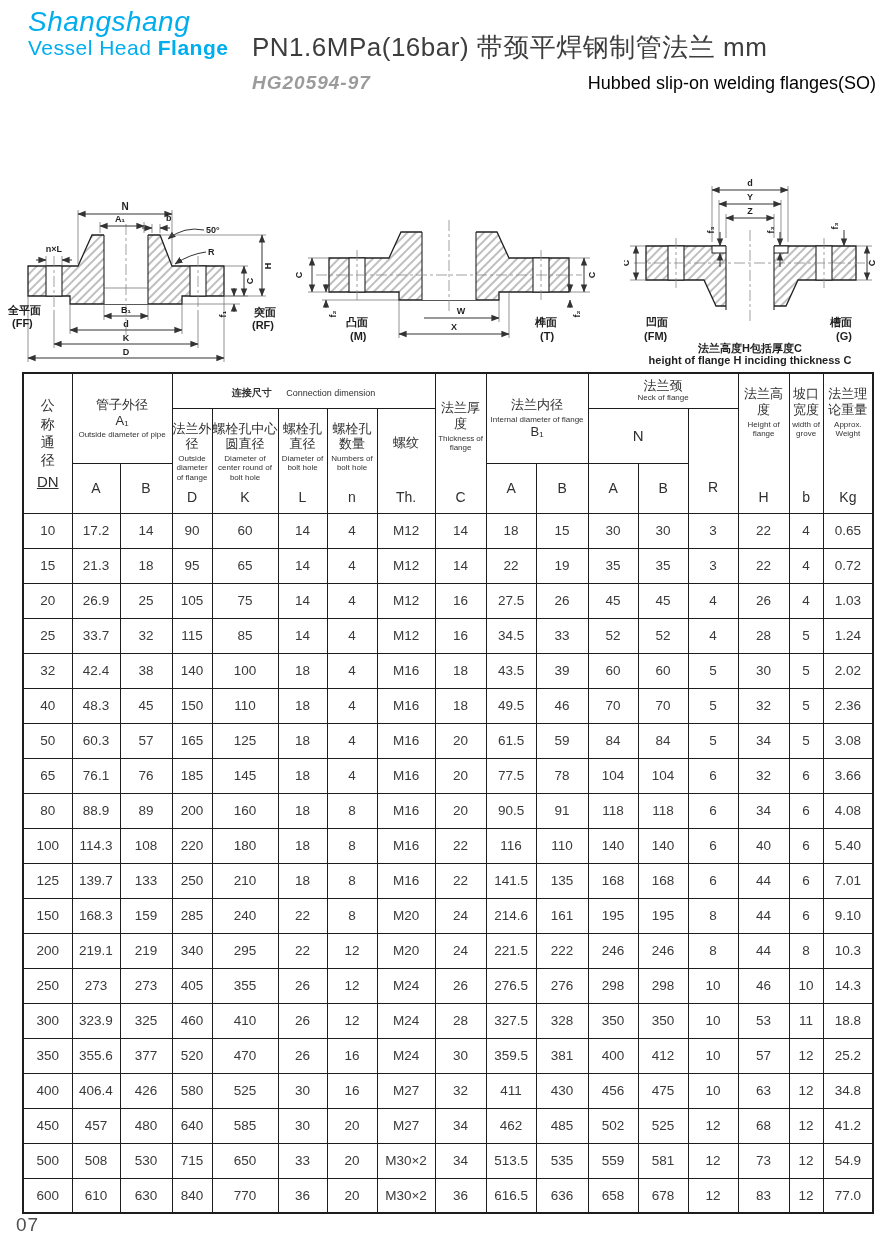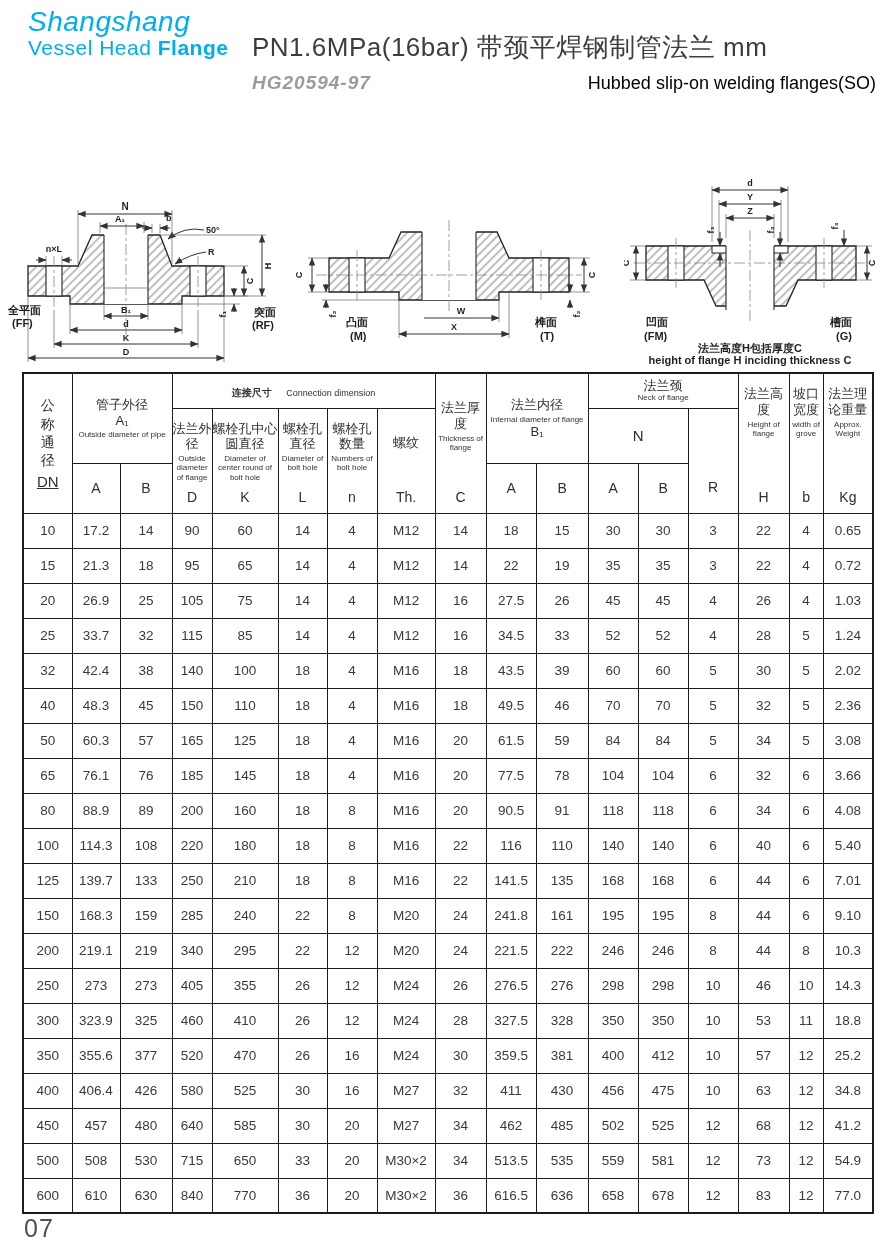--- a/index.html
+++ b/index.html
@@ -49,21 +49,21 @@
   .en-inline { font-size:9px; }
   th.tall { position:relative; vertical-align:top; padding-top:12px; }
   th.tall .letter { position:absolute; bottom:8px; left:0; width:100%; text-align:center; font-size:14px; }
   th.pad-big { padding-top:26px; }
   th.rcell { position:relative; }
   th.rcell .letter { position:absolute; bottom:18px; left:0; width:100%; text-align:center; font-size:14px; }
   .vtext { width:16px; margin:0 auto; word-break:break-all; font-size:14px; line-height:1.3; }
   .dncode { font-size:15px; margin-top:4px;text-decoration:underline; }
   .letters th { font-size:14px; }
   
-  .page-number { position:absolute; left:24px; top:1214px; font-size:25px; color:#4f4f4f; letter-spacing:1px; }
+  .page-number { position:absolute; left:16px; top:1214px; font-size:19px; color:#4f4f4f; letter-spacing:1px; }
 </style>
 </head>
 <body>
 
 <svg width="0" height="0" style="position:absolute" aria-hidden="true">
   <defs>
     <pattern id="hatchP" patternUnits="userSpaceOnUse" width="6" height="6" patternTransform="rotate(45)">
       <line x1="3" y1="0" x2="3" y2="6" stroke="#8a8a8a" stroke-width="1.1"></line>
     </pattern>
     <marker id="arr" viewBox="0 0 10 10" refX="9.5" refY="5" markerWidth="8" markerHeight="8" orient="auto-start-reverse">
@@ -581,21 +581,21 @@
       <tr>
         <td>150</td>
         <td>168.3</td>
         <td>159</td>
         <td>285</td>
         <td>240</td>
         <td>22</td>
         <td>8</td>
         <td>M20</td>
         <td>24</td>
-        <td>241.8</td>
+        <td>214.6</td>
         <td>161</td>
         <td>195</td>
         <td>195</td>
         <td>8</td>
         <td>44</td>
         <td>6</td>
         <td>9.10</td>
       </tr>
       <tr>
         <td>200</td>

